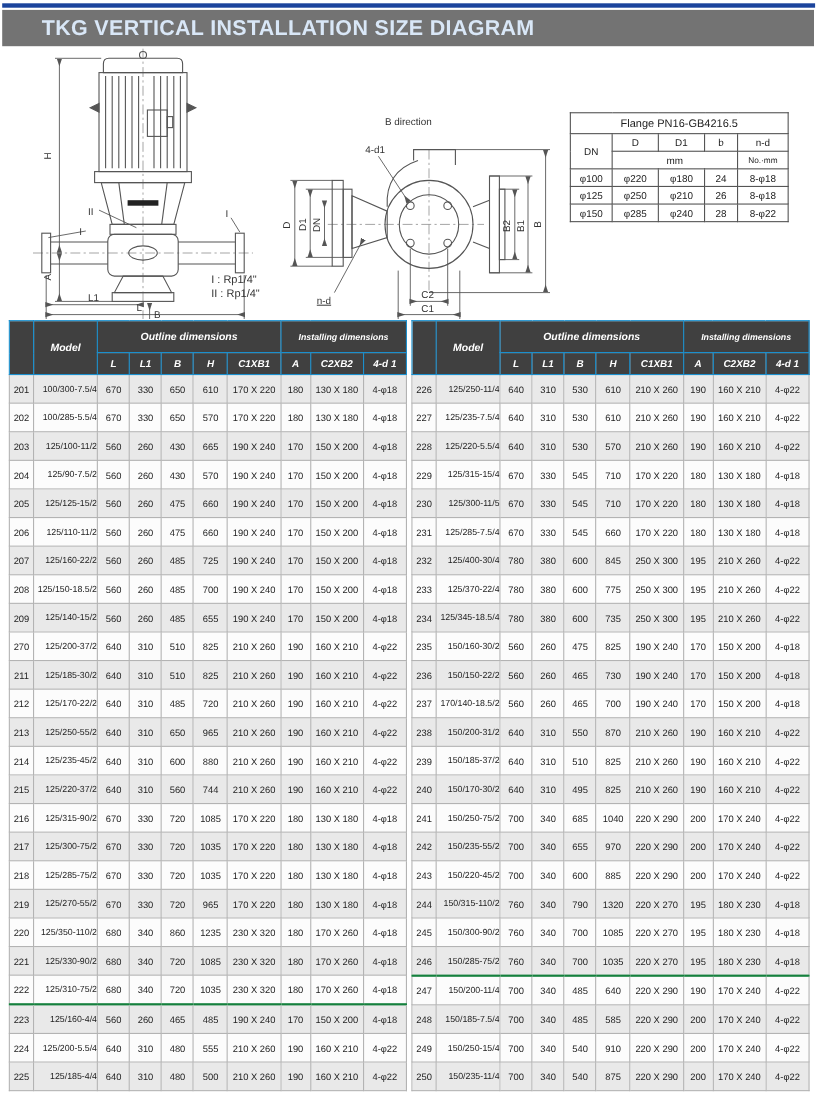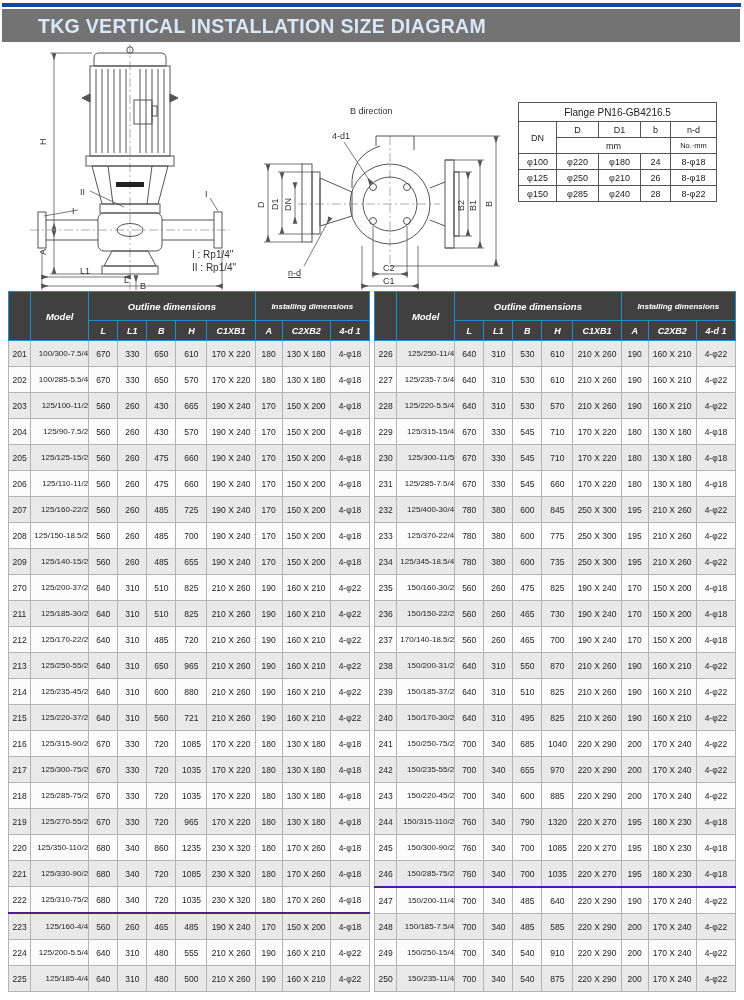--- a/index.html
+++ b/index.html
@@ -38,21 +38,21 @@
   table.size tr.h1 th { height:28px; }
   table.size tr.h2 th { height:19px; font-size:9px; }
   table.size th.inst { font-size:8px; }
   table.size td {
     border:1px solid #b3b3b3; text-align:center; font-size:8.5px; color:#222;
     height:25px; padding:0; overflow:hidden; white-space:nowrap;
   }
   table.size td.c1 { font-size:8px;text-align:right; }
   table.size tr.even td { background:#e9e9e9; }
   table.size tr.odd  td { background:#fcfcfc; }
-  table.size tr.break td { border-top:2px solid #4c1d95; }
+  table.size tr.break td { border-top:2px solid #15803d; }
 </style>
 </head>
 <body>
 
 <div class="topline"></div>
 <div class="titlebar">TKG VERTICAL INSTALLATION SIZE DIAGRAM</div>
 
 <div class="diagram-area">
 
   <svg class="svg-front" width="232" height="246" viewBox="0 0 232 246">
@@ -444,21 +444,21 @@
           <td class="c7">190</td>
           <td class="c8">160 X 210</td>
           <td class="c9">4-φ22</td>
         </tr>
         <tr class="even">
           <td class="c0">215</td>
           <td class="c1">125/220-37/2</td>
           <td class="c2">640</td>
           <td class="c3">310</td>
           <td class="c4">560</td>
-          <td class="c5">721</td>
+          <td class="c5">744</td>
           <td class="c6">210 X 260</td>
           <td class="c7">190</td>
           <td class="c8">160 X 210</td>
           <td class="c9">4-φ22</td>
         </tr>
         <tr class="odd">
           <td class="c0">216</td>
           <td class="c1">125/315-90/2</td>
           <td class="c2">670</td>
           <td class="c3">330</td>

